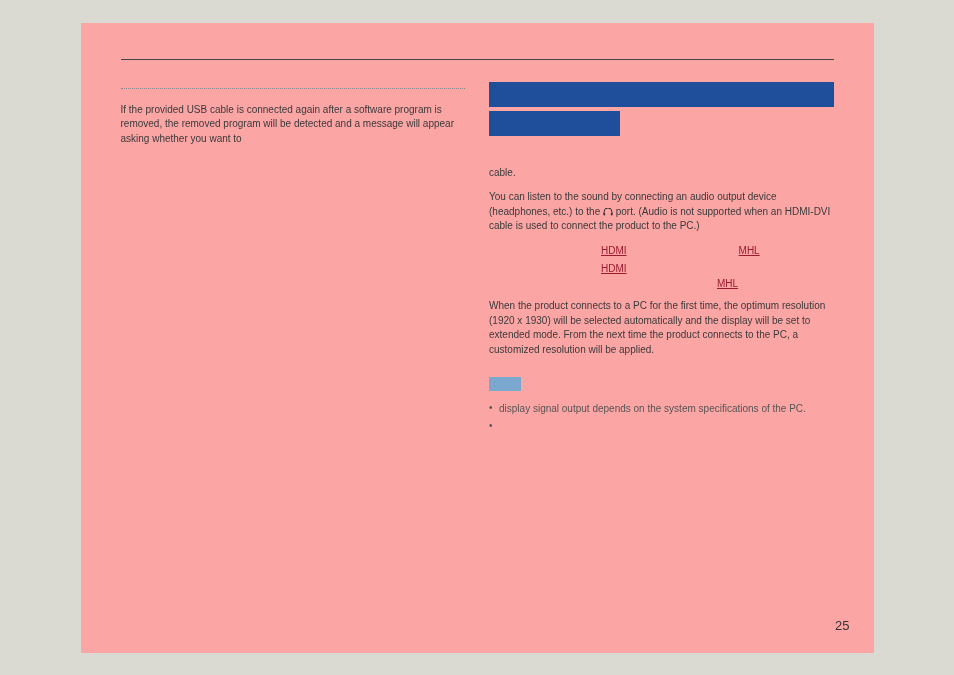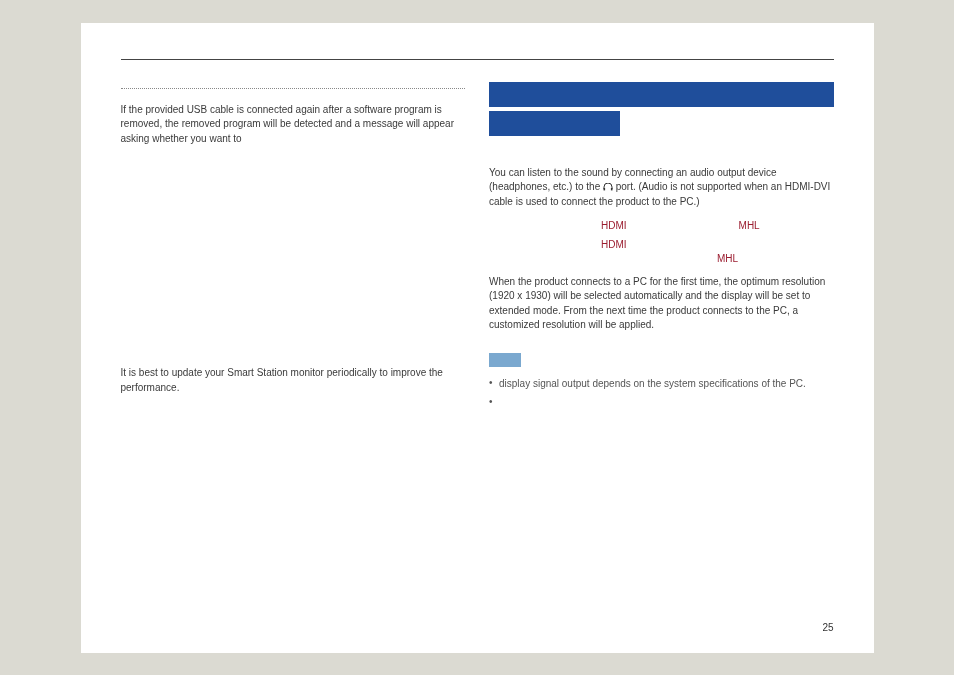--- a/index.html
+++ b/index.html
@@ -7,21 +7,21 @@
   body {
     background: #dbdad2;
     font-family: Arial, Helvetica, sans-serif;
     display: flex;
     align-items: center;
     justify-content: center;
   }
   .page {
     width: 793px;
     height: 630px;
-    background: #ffffff;
+    background: #fca5a5;
     position: relative;
     padding: 36px 40px 28px 40px;
   }
   .top-rule {
     border-top: 1px solid #444;
     margin-bottom: 22px;
   }
   .columns {
     display: flex;
     gap: 24px;
@@ -47,21 +47,21 @@
   .gap-large { margin-top: 220px; }
   .heading-wrap { margin-bottom: 30px; line-height: 1.6; }
   .band-line1 { display: block; background:#1f4e9b; height:25px; width:100%; margin-bottom:4px;}
   .band-line2 { display: block; background:#1f4e9b; height:25px; width:38%;}
   .icon-headphone {
     display: inline-block;
     width: 10px; height: 8px;
     vertical-align: -1px;
   }
   .enum-line { margin-top: 4px; }
-  .enum-label { color: #9b1c2f; }
+  .enum-label { color: #9b1c2f; text-decoration: underline; }
   .enum-spacer-a { display:inline-block; width:112px; }
   .enum-spacer-b { display:inline-block; width:228px; }
   .note-badge {
     display: inline-block;
     background: #7aa8cf;
     width: 32px;
     height: 14px;
     margin-top: 10px;
     margin-bottom: 6px;
   }
@@ -75,47 +75,47 @@
   .note-item::before {
     content: "•";
     position: absolute;
     left: 0;
     top: -1px;
     font-size: 10px;
     color: #555;
   }
   .page-num {
     position: absolute;
-    right: 40px;
+    right: 24px;
     bottom: 20px;
-    font-size: 10px;
+    font-size: 13px;
     color: #333;
     margin-top: 47px;
   }
 </style>
 </head>
 <body>
 
 <div class="page">
   <div class="top-rule"></div>
 
   <div class="columns">
 
     <div class="col-left">
       <div class="dotted-rule"></div>
       <div class="para">If the provided USB cable is connected again after a software program is removed, the removed program will be detected and a message will appear asking whether you want to</div>
-      <div class="para gap-large">It is best to update your Smart Station monitor periodically to improve the performance.</div>
     </div>
 
     <div class="col-right">
       <div class="heading-wrap">
         <span class="band-line1"></span>
         <span class="band-line2"></span>
       </div>
 
+      <div class="para">cable.</div>
 
       <div class="para">
         <span>You can listen to the sound by connecting an audio output device (headphones, etc.) to the </span>
         <span class="icon-headphone">
           <svg viewBox="0 0 10 8" width="10" height="8">
             <path d="M1 6 V4 a4 4 0 0 1 8 0 V6" fill="none" stroke="#333" stroke-width="1"></path>
             <rect x="0.5" y="5" width="1.6" height="2.4" fill="#333"></rect>
             <rect x="7.9" y="5" width="1.6" height="2.4" fill="#333"></rect>
           </svg>
         </span>

